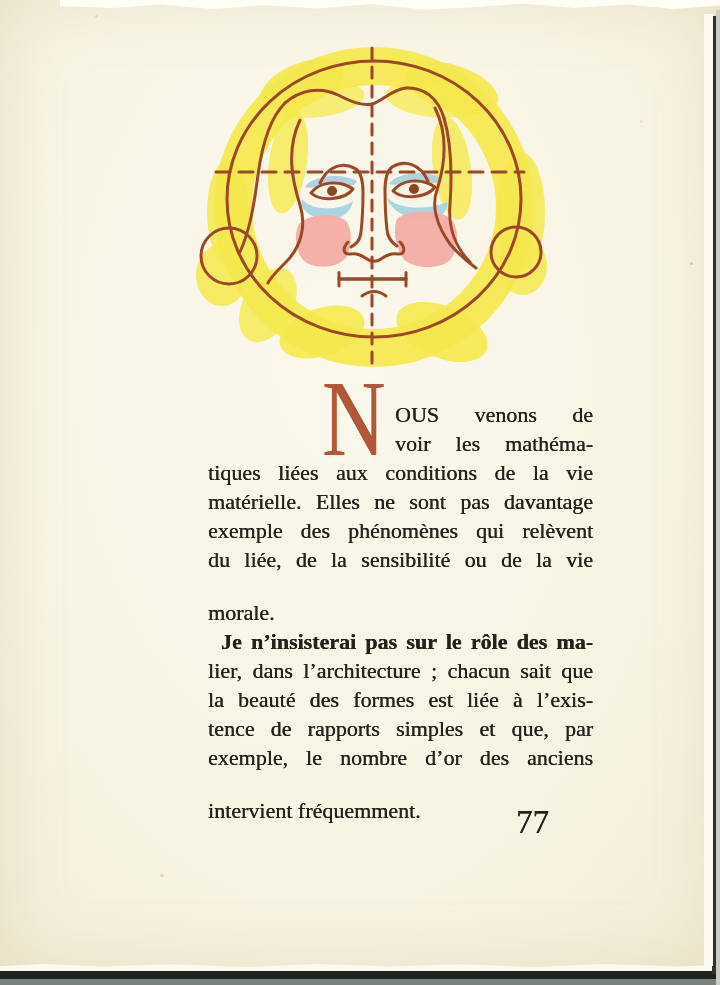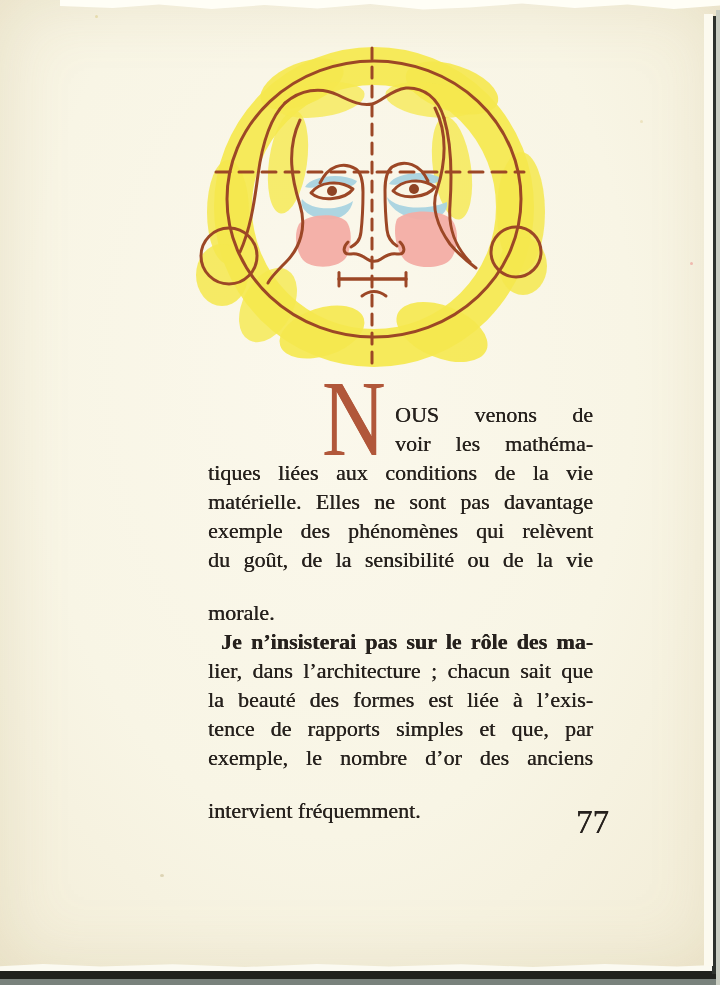--- a/index.html
+++ b/index.html
@@ -38,21 +38,21 @@
   .ln.wrap{padding-left:187px;}
   .ln.last{text-align:justify;text-align-last:left;margin-top:24px;}
   .ln.indent{text-indent:13px;font-weight:bold;}
   .dropcap{
     position:absolute;left:322px;top:366px;
     font-size:107px;line-height:1;color:#b1573a;
     transform:scaleX(.82);transform-origin:0 0;
     text-shadow:0.4px 0 0 #b1573a;
   }
   .pageno{
-    position:absolute;left:504px;top:806px;width:105px;text-align:right;
+    position:absolute;left:480px;top:806px;width:105px;text-align:center;
     font-size:33px;line-height:1;color:#26211d;text-shadow:0.3px 0 0 #26211d;
   }
 </style>
 </head>
 <body>
 
 <div id="canvas">
 
   <div class="paper"></div>
   <div class="deckle-top"></div>
@@ -130,21 +130,21 @@
   </svg>
 
   <div class="dropcap">N</div>
 
   <div class="textblock">
     <div class="ln wrap">OUS venons de</div>
     <div class="ln wrap">voir les mathéma-</div>
     <div class="ln">tiques liées aux conditions de la vie</div>
     <div class="ln">matérielle. Elles ne sont pas davantage</div>
     <div class="ln">exemple des phénomènes qui relèvent</div>
-    <div class="ln">du goût, de la sensibilité ou de la vie</div>
+    <div class="ln">du liée, de la sensibilité ou de la vie</div>
     <div class="ln last">morale.</div>
     <div class="ln indent">Je n’insisterai pas sur le rôle des ma-</div>
     <div class="ln">lier, dans l’architecture ; chacun sait que</div>
     <div class="ln">la beauté des formes est liée à l’exis-</div>
     <div class="ln">tence de rapports simples et que, par</div>
     <div class="ln">exemple, le nombre d’or des anciens</div>
     <div class="ln last">intervient fréquemment.</div>
   </div>
 
   <div class="pageno">77</div>

